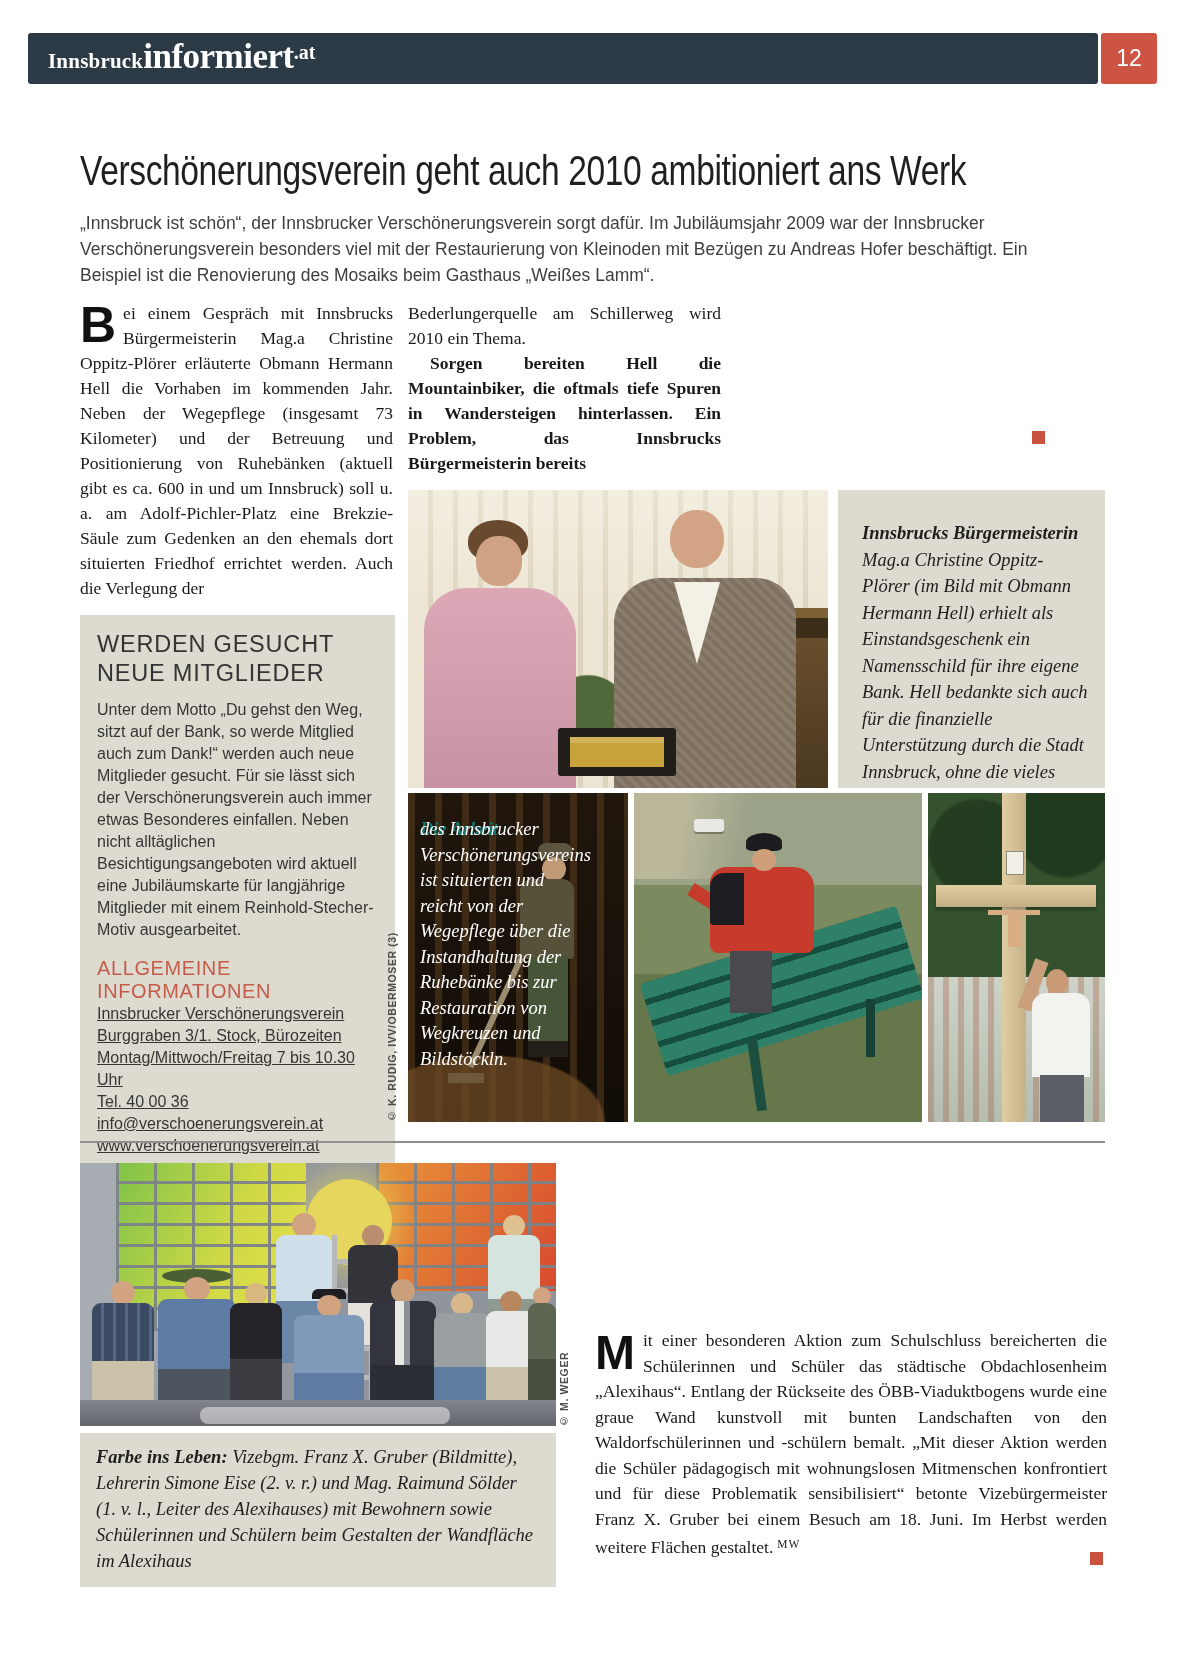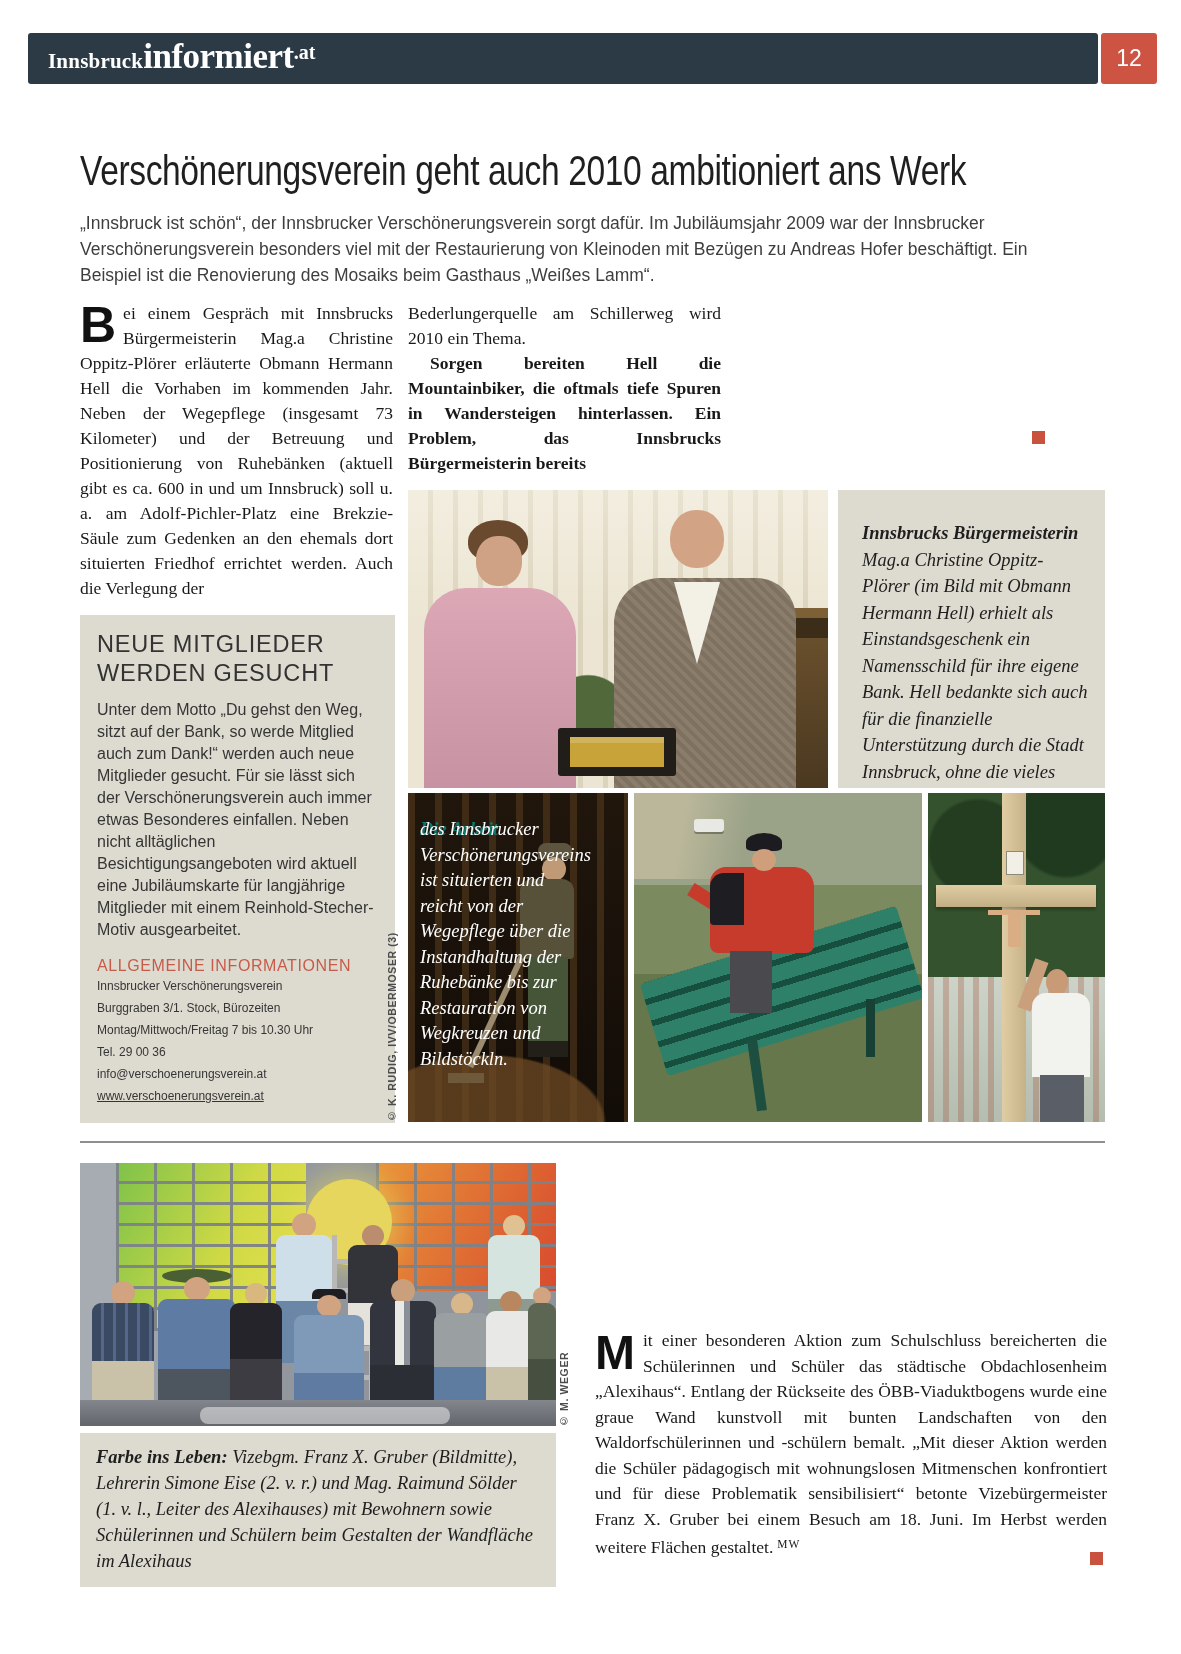--- a/index.html
+++ b/index.html
@@ -35,22 +35,22 @@
   .dropcap { float:left; font-family:"Liberation Sans",sans-serif; font-weight:700;
              font-size:50px; line-height:42px; padding:3px 7px 0 0; color:#111; }
   .initials { font-size:11.5px; letter-spacing:1px; vertical-align:5px; margin-left:4px; }
   .endmark { width:13px; height:13px; background:#c9523f; }
 
   
   .infobox { left:80px; top:615px; width:315px; background:#dddbd0; padding:15px 17px 16px 17px;
              font-family:"Liberation Sans",sans-serif; }
   .infobox-title { font-size:23.5px; line-height:29px; letter-spacing:.8px; color:#333; }
   .infobox-body { margin-top:11px; font-size:16px; line-height:22px; color:#353535; }
-  .infobox-heading { margin-top:16px; font-size:16px; letter-spacing:.6px; color:#c75b49; }
-  .infobox-addr { font-size:12px; line-height:22px; color:#353535; }
+  .infobox-heading { margin-top:16px; font-size:20px; letter-spacing:.6px; color:#c75b49; }
+  .infobox-addr { font-size:16px; line-height:22px; color:#353535;text-decoration:underline; }
   .weblink { text-decoration:underline; color:#353535; }
 
   
   .photo { overflow:hidden; }
   .photo * { position:absolute; }
 
   
   .ph-award { left:408px; top:490px; width:420px; height:298px; }
   .blinds { inset:0; background:
       linear-gradient(rgba(255,255,248,.35), rgba(0,0,0,0) 45%),
@@ -205,29 +205,29 @@
 
   <div class="abs bodycol c2">
     <p>Bederlungerquelle am Schillerweg wird 2010 ein Thema.</p>
     <p class="indent">Sorgen bereiten Hell die Mountainbiker, die oftmals tiefe Spuren in Wandersteigen hinterlassen. Ein Problem, das Innsbrucks Bürgermeisterin bereits</p>
   </div>
 
   <div class="abs endmark" style="left:1032px; top:431px;"></div>
 
   <div class="abs infobox">
     <div class="infobox-title">
+      <span style="display:block">WERDEN GESUCHT</span>
       <span style="display:block">NEUE MITGLIEDER</span>
-      <span style="display:block">WERDEN GESUCHT</span>
     </div>
     <p class="infobox-body">Unter dem Motto „Du gehst den Weg, sitzt auf der Bank, so werde Mitglied auch zum Dank!“ werden auch neue Mitglieder gesucht. Für sie lässt sich der Verschönerungsverein auch immer etwas Besonderes einfallen. Neben nicht alltäglichen Besichtigungsangeboten wird aktuell eine Jubiläumskarte für langjährige Mitglieder mit einem Reinhold-Stecher-Motiv ausgearbeitet.</p>
     <div class="infobox-heading">ALLGEMEINE INFORMATIONEN</div>
     <div class="infobox-addr">
       <span style="display:block">Innsbrucker Verschönerungsverein</span>
       <span style="display:block">Burggraben 3/1. Stock, Bürozeiten Montag/Mittwoch/Freitag 7 bis 10.30 Uhr</span>
-      <span style="display:block">Tel. 29 00 36</span>
+      <span style="display:block">Tel. 40 00 36</span>
       <span style="display:block">info@verschoenerungsverein.at</span>
       <span style="display:block" class="weblink">www.verschoenerungsverein.at</span>
     </div>
   </div>
 
   <div class="abs photo ph-award">
     <div class="blinds"></div>
     <div class="furniture"></div>
     <div class="plant"></div>
     <div class="hair-a"></div>

